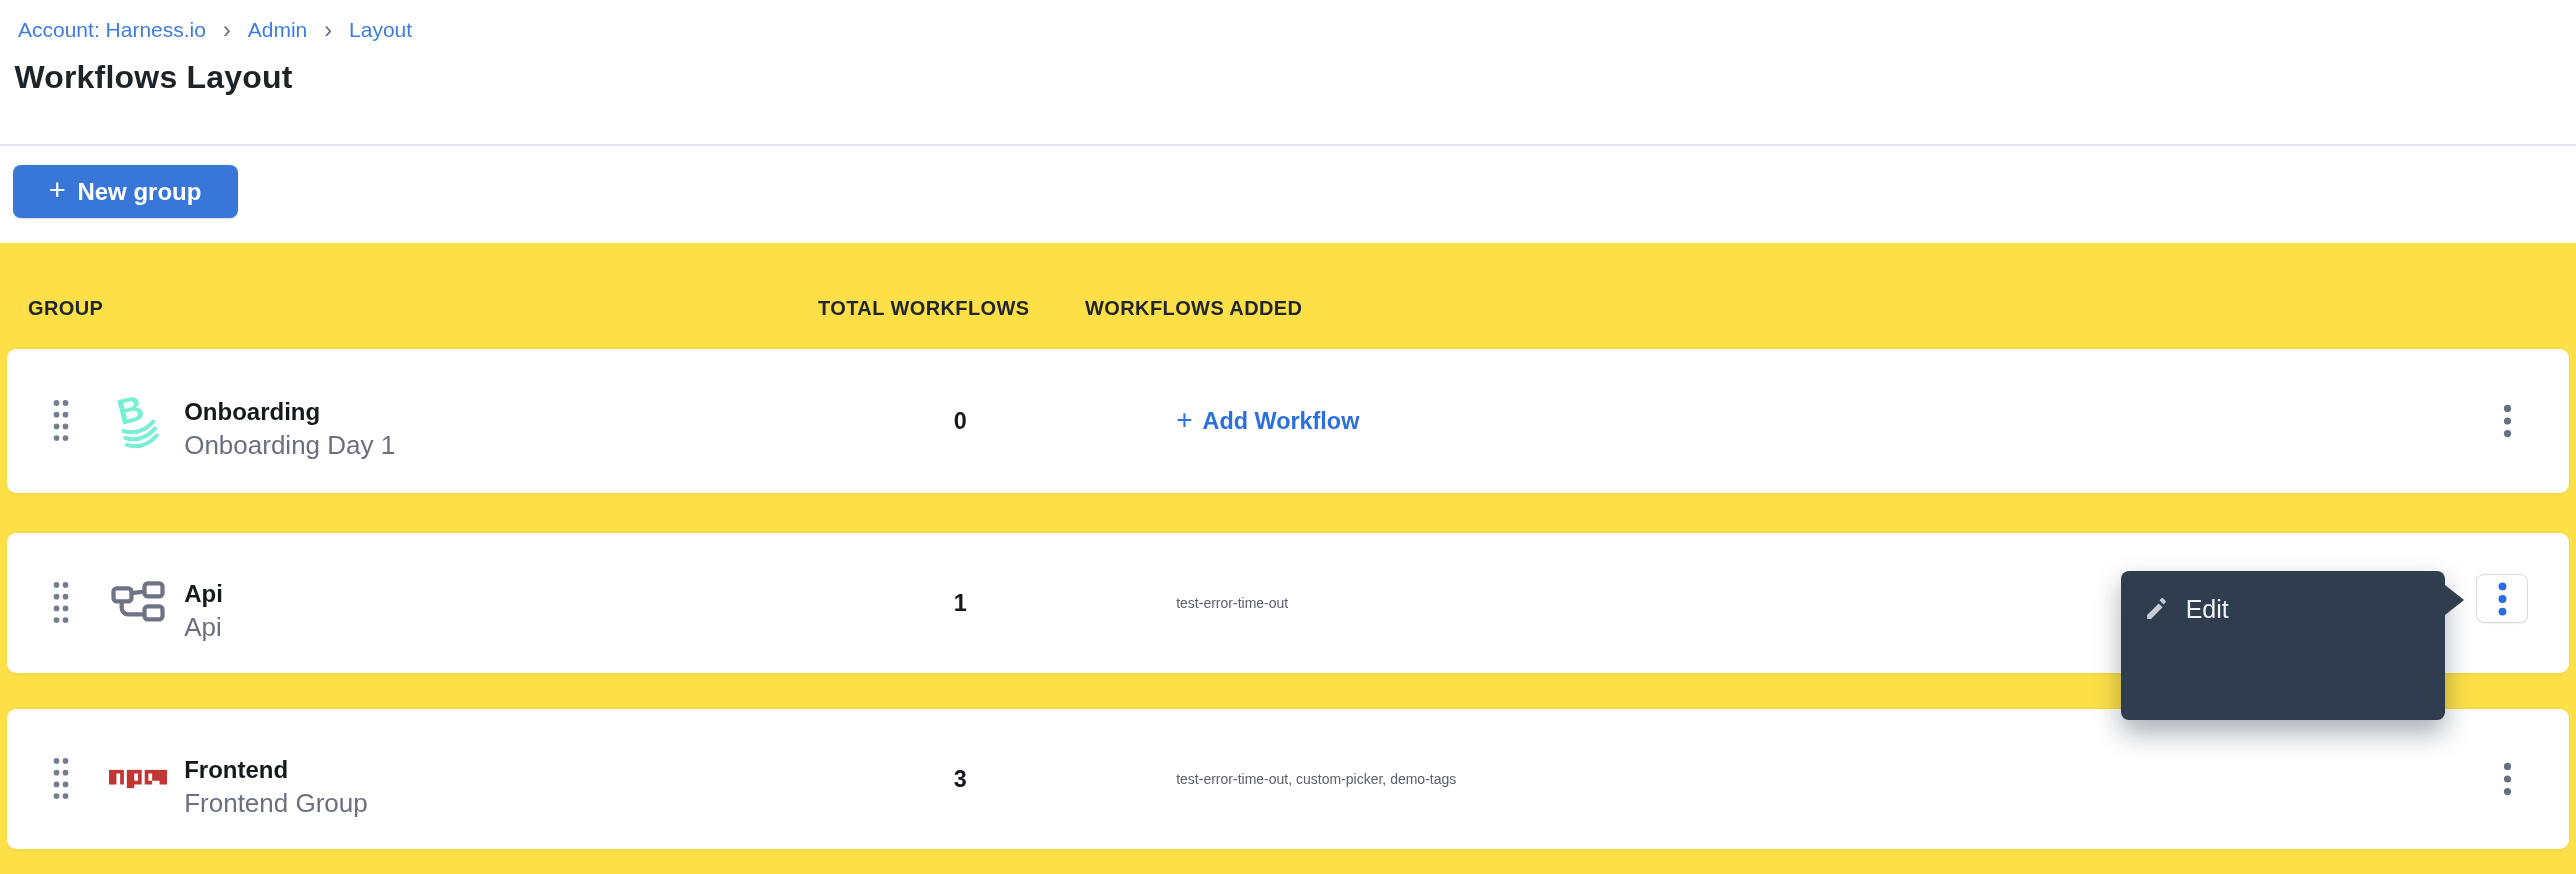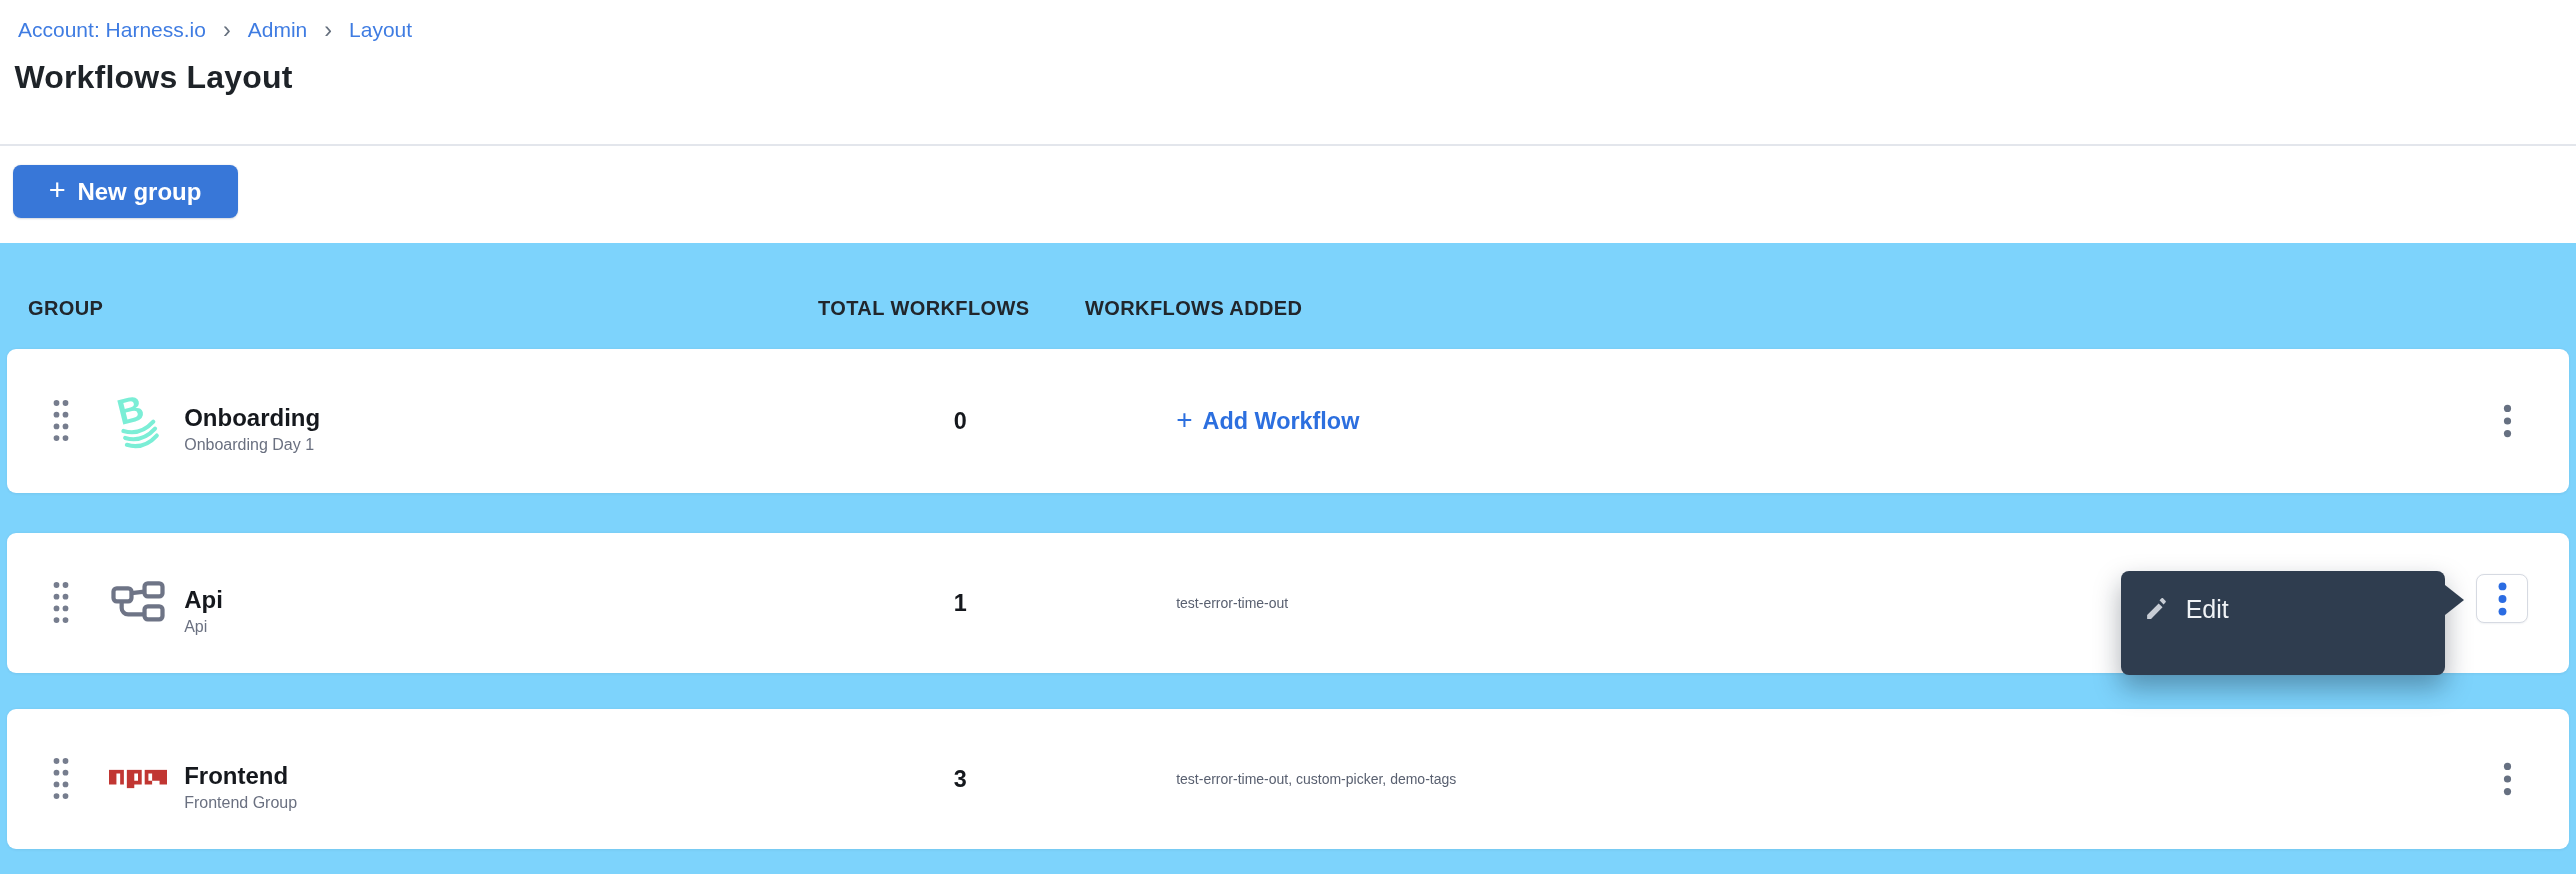--- a/index.html
+++ b/index.html
@@ -15,54 +15,54 @@
   .page-title{position:absolute;left:14.4px;top:59px;font-size:32px;font-weight:800;color:#1e2328;letter-spacing:0.2px;}
   .top-divider{position:absolute;left:0;top:144px;width:100%;height:1.8px;background:#e3e6ec;}
   .new-group-btn{
     position:absolute;left:12.6px;top:165px;width:225px;height:53px;border:none;border-radius:8px;
     background:#3877d8;color:#ffffff;font-family:"Liberation Sans",sans-serif;
     font-size:24px;font-weight:700;display:flex;align-items:center;justify-content:center;gap:11.7px;
     cursor:pointer;box-shadow:0 0.9px 1.8px rgba(20,40,80,.18);
   }
   .btn-plus{font-size:29px;font-weight:500;line-height:1;margin-top:-2.7px;}
   
-  .list-area{position:absolute;left:0;top:243px;width:100%;height:631px;background:#7dd3fc;}
+  .list-area{position:absolute;left:0;top:243px;width:100%;height:631px;background:#fde047;}
   .col-head{position:absolute;top:54px;font-size:20px;font-weight:700;color:#21262c;letter-spacing:0.4px;}
   .col-head.group{left:28px;}
   .col-head.total{left:818px;}
   .col-head.added{left:1085px;}
   
   .row-card{
     position:absolute;left:7.2px;width:2562px;background:#ffffff;border-radius:9px;
     box-shadow:0 0.9px 2.7px rgba(35,45,70,.07);
   }
   .row-1{top:106px;height:144px;}
   .row-2{top:290px;height:140px;}
   .row-3{top:466px;height:140px;}
   .drag{position:absolute;left:45px;top:50%;transform:translateY(-50%);cursor:grab;line-height:0;}
   .gicon{position:absolute;left:101px;top:50%;transform:translateY(-50%);width:59px;display:flex;justify-content:center;line-height:0;}
   .names{position:absolute;left:177px;top:50%;transform:translateY(-50%);}
   .g-name{font-size:24px;font-weight:700;color:#15181d;margin-top:16px;}
-  .g-desc{font-size:16px;color:#6a7080;margin-top:4px;}
+  .g-desc{font-size:26px;color:#6a7080;margin-top:4px;}
   .total-val{position:absolute;left:818px;width:270px;text-align:center;top:50%;transform:translateY(-50%);font-size:23.4px;font-weight:700;color:#15181d;}
   .added-val{position:absolute;left:1169px;top:50%;transform:translateY(-50%);font-size:14px;color:#596070;}
   .add-link{
     position:absolute;left:1169px;top:50%;transform:translateY(-50%);
     display:flex;align-items:center;gap:10px;color:#2c6fdf;font-size:23.4px;font-weight:700;cursor:pointer;
   }
   .add-plus{font-size:28px;font-weight:500;line-height:1;margin-top:-2.7px;}
   .kebab{position:absolute;left:2475px;width:50px;top:50%;transform:translateY(-50%);display:flex;justify-content:center;cursor:pointer;line-height:0;}
   .kebab-btn{
     position:absolute;left:2469px;top:41px;width:50px;height:47px;background:#ffffff;
     border:1.8px solid #d6dae2;border-radius:8px;display:flex;align-items:center;justify-content:center;
     cursor:pointer;box-shadow:0 0.9px 1.8px rgba(20,30,60,.06);line-height:0;
   }
   
   .ctx-menu{
-    position:absolute;left:2114px;top:38px;width:324px;height:104px;background:#2f3d4f;border-radius:8px;
+    position:absolute;left:2114px;top:38px;width:324px;height:149px;background:#2f3d4f;border-radius:8px;
     box-shadow:0 12.6px 27px rgba(12,22,40,.35);padding:9px;box-sizing:border-box;z-index:40;
   }
   .ctx-arrow{
     position:absolute;left:100%;top:13.5px;width:0;height:0;
     border-top:15.3px solid transparent;border-bottom:15.3px solid transparent;border-left:19px solid #2f3d4f;
   }
   .ctx-item{height:58px;border-radius:5.4px;display:flex;align-items:center;gap:17px;padding-left:13.5px;cursor:pointer;}
   .ctx-item .ci-label{font-size:25px;color:#f0f3f6;font-weight:500;}
   .ctx-item.destructive{background:#ce4a3f;}
 </style>

